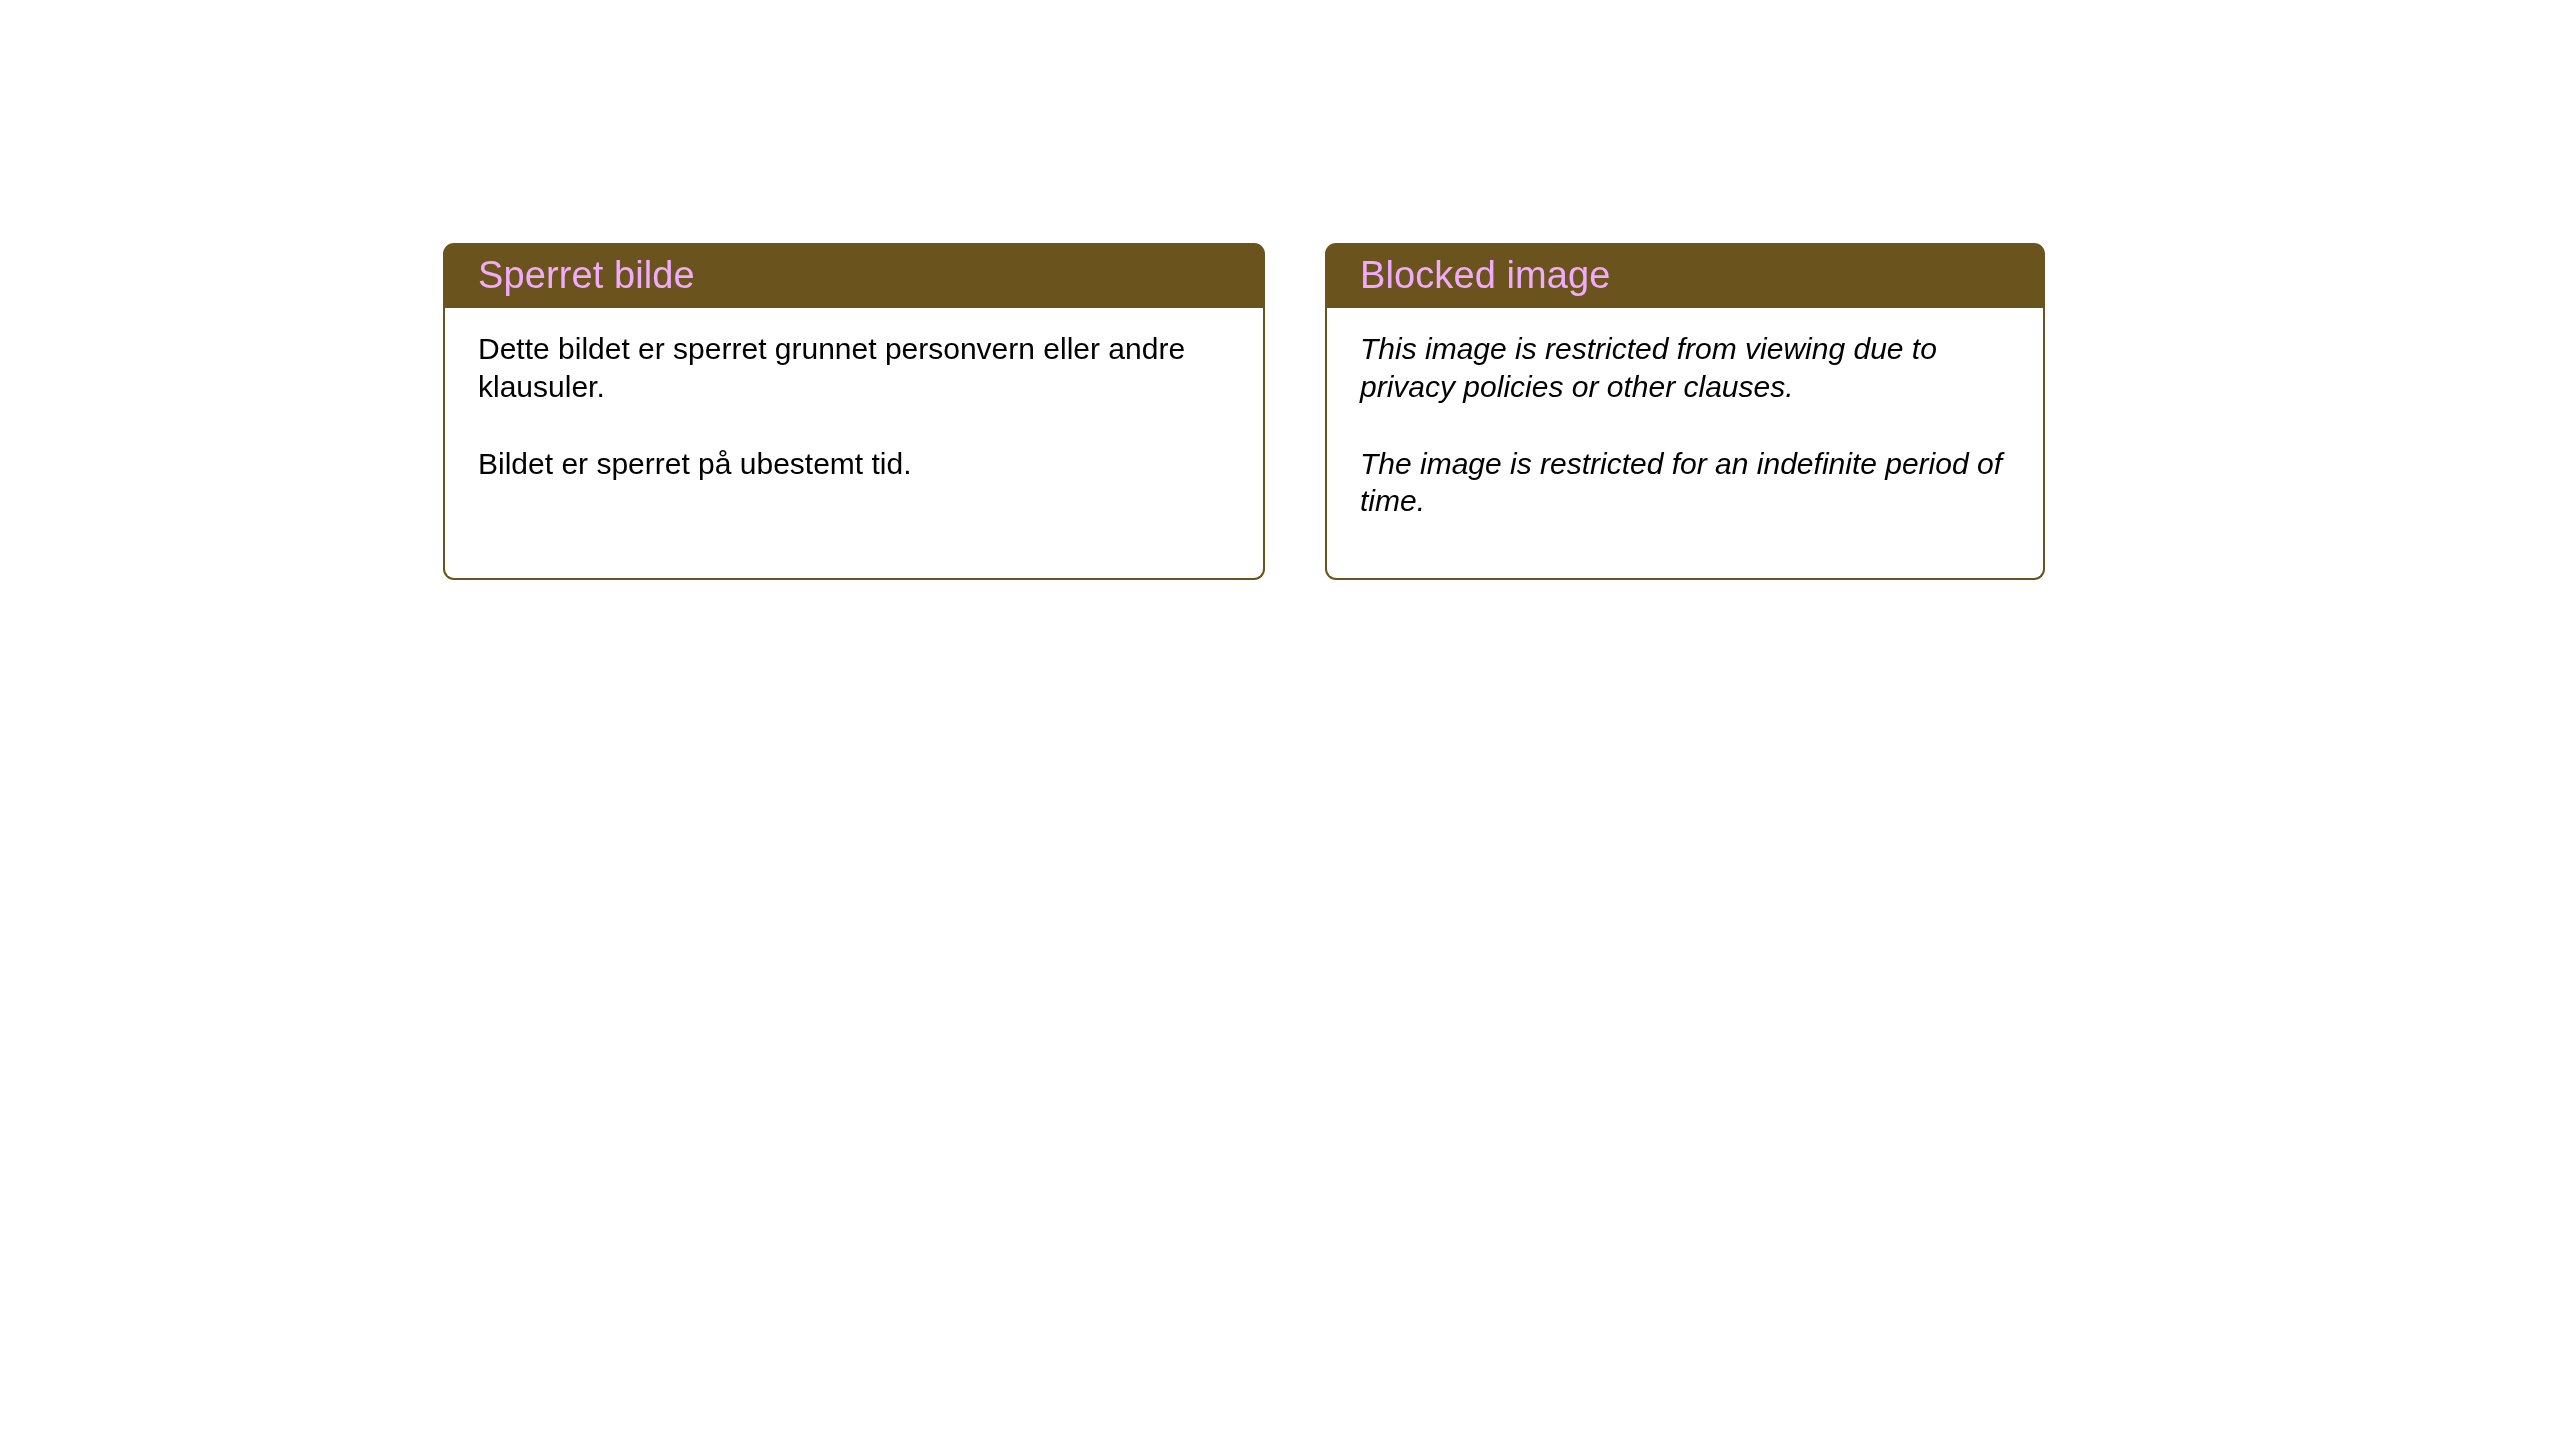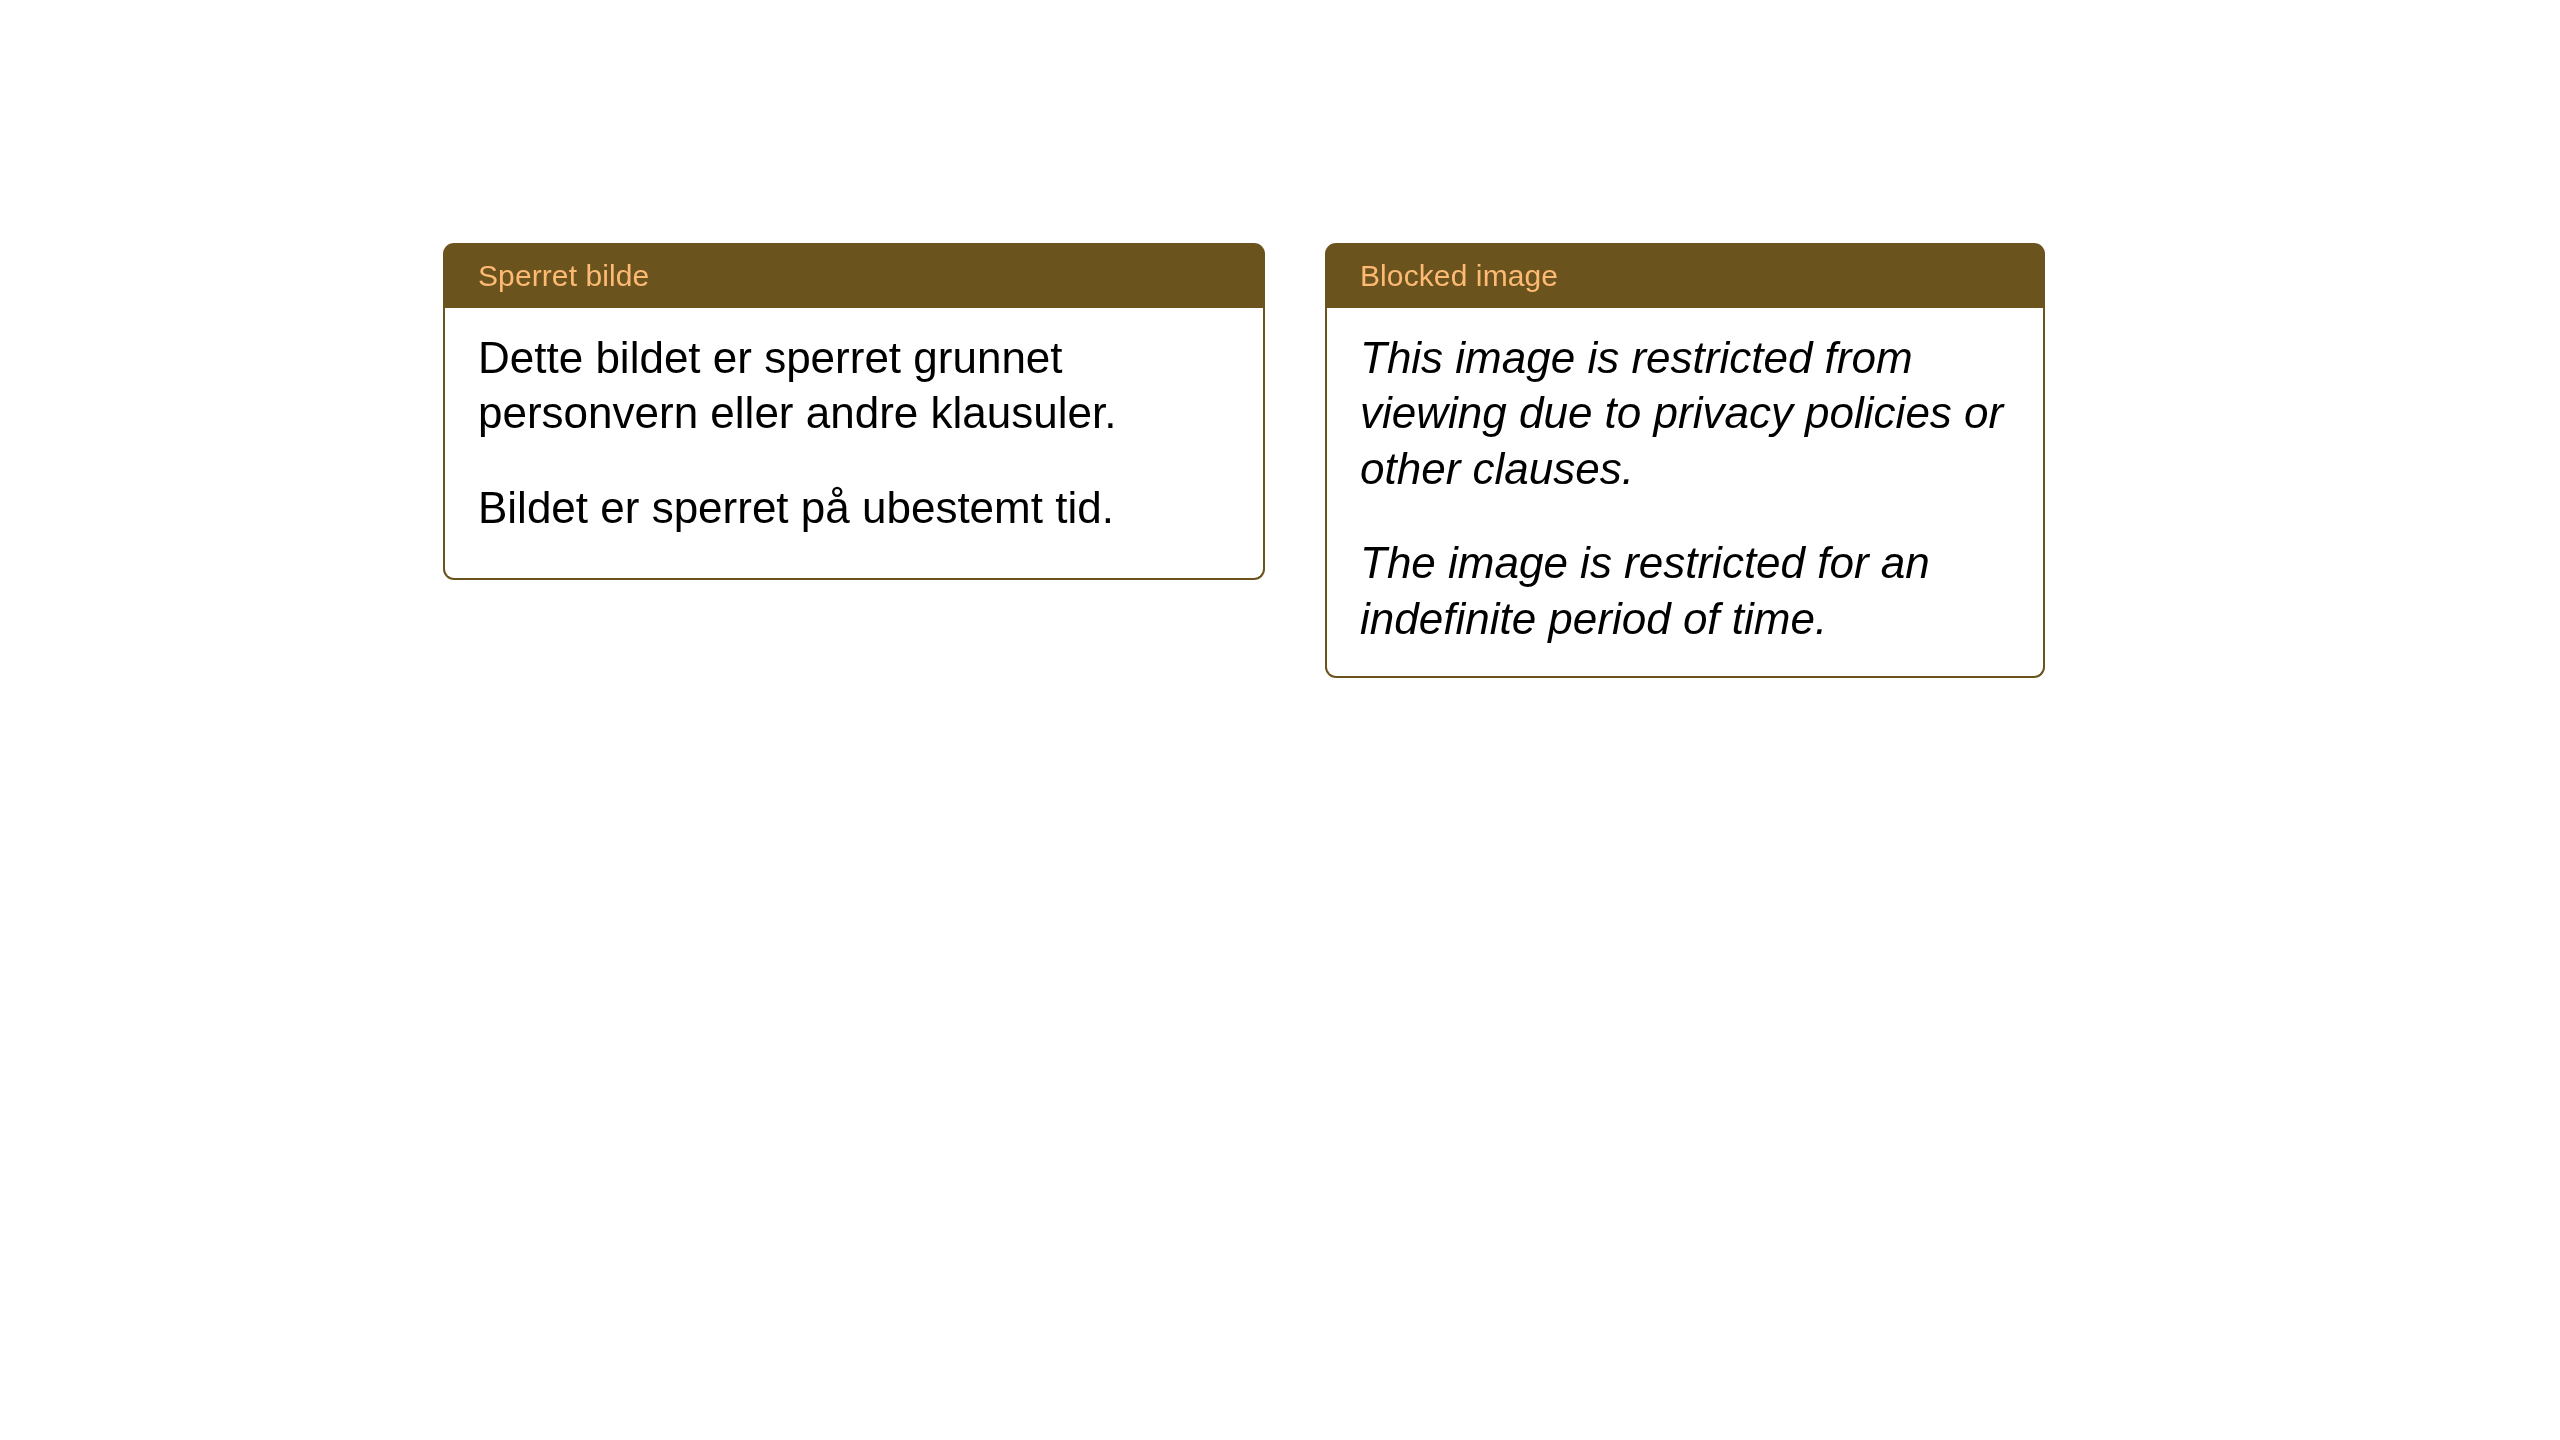--- a/index.html
+++ b/index.html
@@ -43,22 +43,22 @@
     border-top-right-radius: 11px;
     height: 65px;
     box-sizing: border-box;
     display: flex;
     align-items: center;
     padding: 0 0 0 35px;
     overflow: hidden;
   }
 
   .card-title {
-    color: #fdba74;
-    font-size: 30px;
+    color: #f0abfc;
+    font-size: 38px;
     font-weight: normal;
     line-height: 1.05;
     letter-spacing: 0.1px;
     white-space: nowrap;
   }
 
   .card-body {
     border-left: 2px solid #6b531d;
     border-right: 2px solid #6b531d;
     border-bottom: 2px solid #6b531d;
@@ -67,21 +67,21 @@
     box-sizing: border-box;
     padding: 22px 34px 30px 33px;
     min-height: 272px;
   }
 
   .card-left .card-body  { min-height: 272px; }
   .card-right .card-body { min-height: 272px; font-style: italic; }
 
   .body-paragraph {
     color: #000000;
-    font-size: 44px;
+    font-size: 30px;
     line-height: 1.26;
     margin: 0;
   }
 
   .body-paragraph + .body-paragraph {
     margin-top: 39px;
   }
 </style>
 </head>
 <body>

